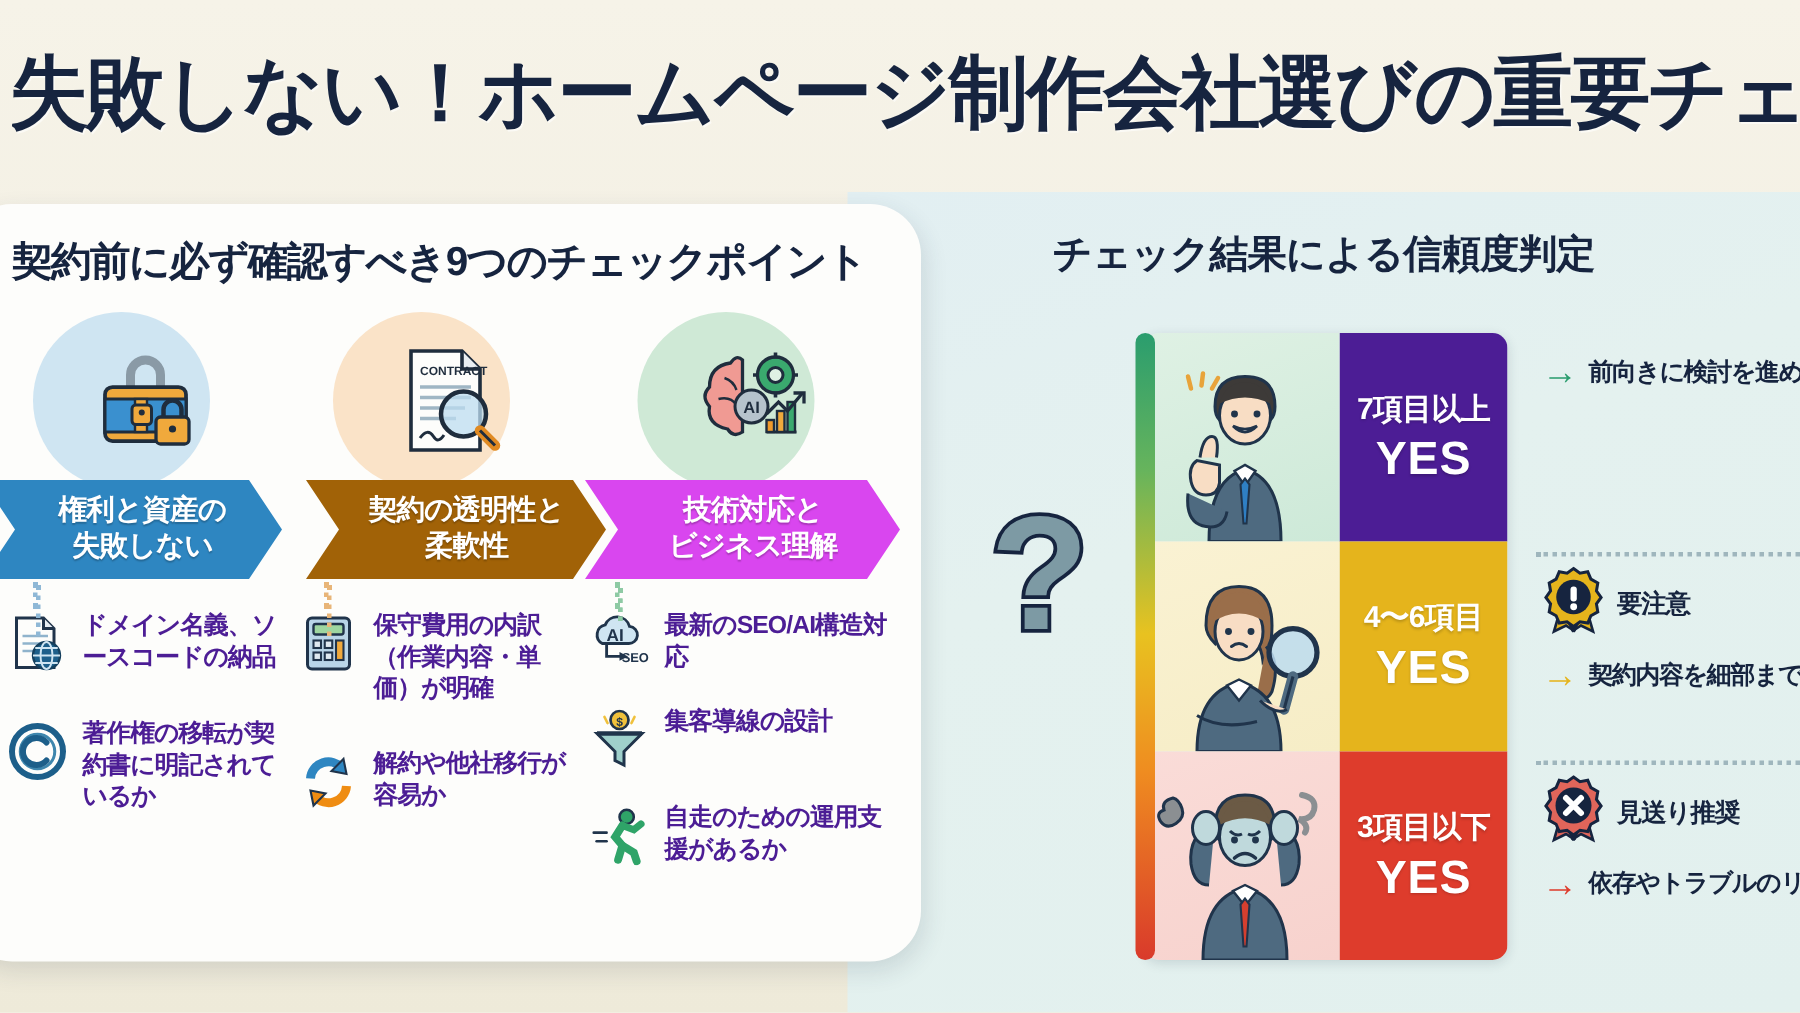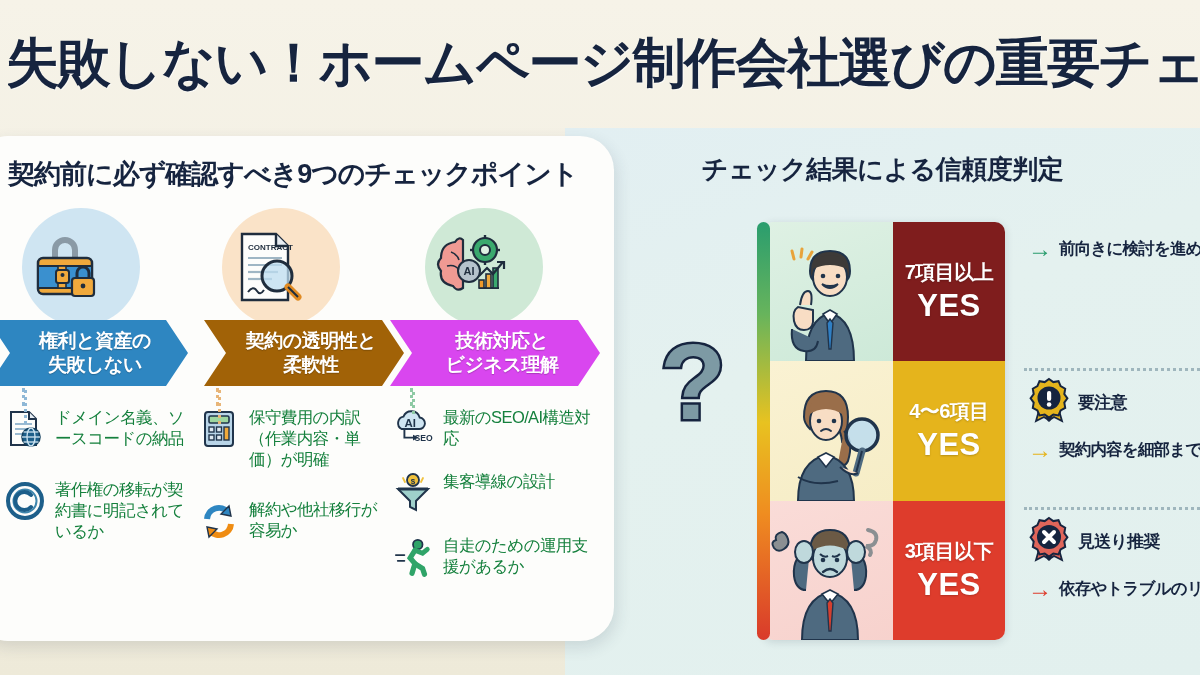--- a/index.html
+++ b/index.html
@@ -61,21 +61,21 @@
     position: absolute; left: 8px; top: 156px;
     font-size: 27px; font-weight: 900; color: #16243f;
     letter-spacing: -1px;
     white-space: nowrap;
   }
 
   
   .icon-circle {
     position: absolute; top: 208px;
     width: 118px; height: 118px; border-radius: 50%;
-    display: flex; align-items: center; justify-content: flex-start;
+    display: flex; align-items: center; justify-content: flex-end;
   }
   #ic-1 { left: 22px;  background: #cfe5f2; }
   #ic-2 { left: 222px; background: #fae3c8; }
   #ic-3 { left: 425px; background: #cfe9d6; }
 
   
   .chevron {
     position: absolute; top: 320px; height: 66px;
     display: flex; flex-direction: column; align-items: center;
     justify-content: center;
@@ -100,22 +100,22 @@
     position: relative;
     display: flex; align-items: flex-start; gap: 9px;
     margin-bottom: 20px;
   }
   .check-icon {
     flex: 0 0 auto; width: 42px; height: 42px;
     display: flex; align-items: center; justify-content: center;
     margin-top: 2px;
   }
   .check-text {
-    font-size: 16.5px; line-height: 21px; font-weight: 400;
-    color: #15803d; letter-spacing: -0.6px;
+    font-size: 16.5px; line-height: 21px; font-weight: 700;
+    color: #4c1d95; letter-spacing: -0.6px;
     padding-top: 1px;
   }
   .dotted-link {
     position: absolute; left: 20px; width: 0;
     border-left: 3px dotted #d2b77c;
     height: 30px;
   }
   .dotted-link.blue { border-left-color: #8fb8d6; }
   .dotted-link.orange { border-left-color: #e8b578; }
   .dotted-link.green { border-left-color: #8ecaa4; }
@@ -165,21 +165,21 @@
     flex: 1 1 auto;
     display: flex; flex-direction: column;
     align-items: center; justify-content: center;
     color: #fff;
     text-shadow: 0 1px 2px rgba(0,0,0,.2);
   }
   .result-count { font-size: 20px; font-weight: 900; letter-spacing: -0.5px; }
   .result-yes { font-size: 31px; font-weight: 900; letter-spacing: 0.5px; margin-top: 2px; }
 
   #row-1 .result-pic { background: linear-gradient(160deg,#dff1e4,#cde9d8); }
-  #row-1 .result-label { background: #7f1d1d; }
+  #row-1 .result-label { background: #4c1d95; }
   #row-2 .result-pic { background: linear-gradient(160deg,#faf2d3,#f6edc6); }
   #row-2 .result-label { background: #e5b41c; }
   #row-3 .result-pic { background: linear-gradient(160deg,#fadcd8,#f7d2cd); }
   #row-3 .result-label { background: #de3c2c; }
 
   
   #verdicts { position: absolute; left: 1028px; top: 226px; width: 172px; }
   .verdict-block { position: relative; height: 139px; }
   .verdict-head { display: flex; align-items: center; gap: 8px; }
   .verdict-head-text {

